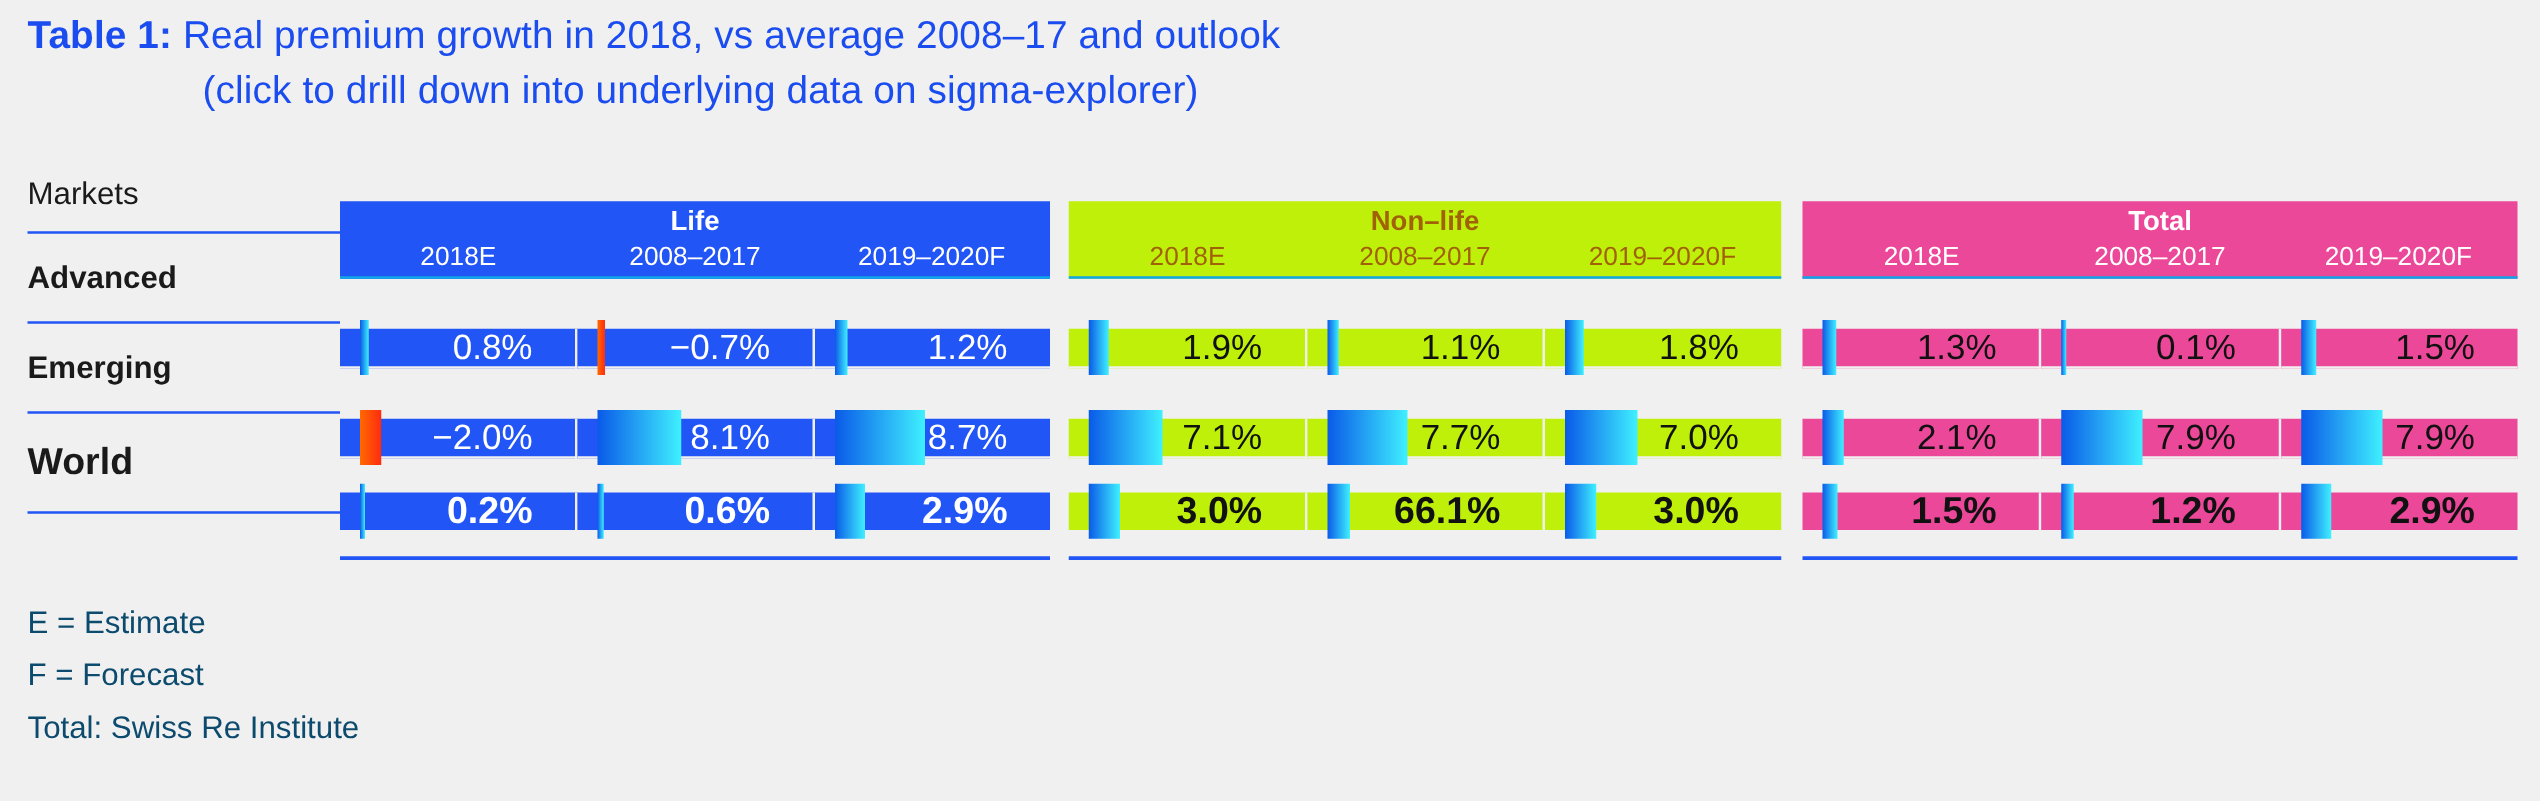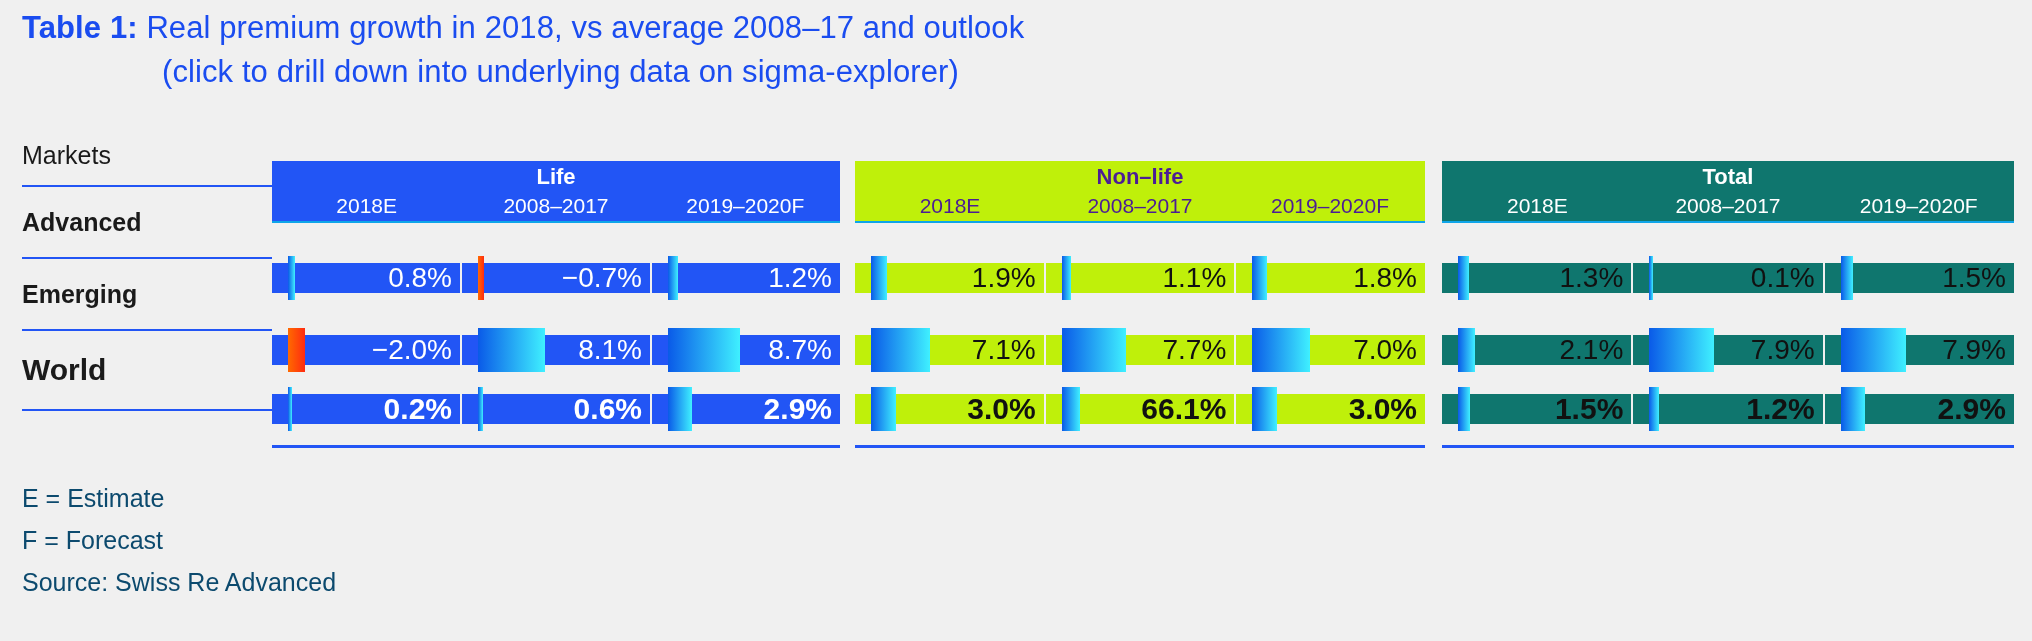--- a/index.html
+++ b/index.html
@@ -129,21 +129,21 @@
 
   .data-cell {
     flex: 1 1 0;
     position: relative;
     box-sizing: border-box;
     border-right: 2px solid #f0f0f0;
     border-bottom: 2px solid #f0f0f0;
     display: flex;
     align-items: center;
     justify-content: flex-end;
-    padding-right: 8px;
+    padding-right: 34px;
     margin-top: 40px;
   }
   .data-cell:last-child { border-right: none; }
   .data-row.r2 .data-cell { border-bottom: none; }
 
   .cell-value {
     font-size: 28px;
     line-height: 1;
     z-index: 2;
     position: relative;
@@ -167,25 +167,25 @@
   
   .group.life    .group-header,
   .group.life    .data-cell { background: #2255f5; }
   .group.life    .group-title,
   .group.life    .sub-head,
   .group.life    .cell-value { color: #ffffff; }
 
   .group.nonlife .group-header,
   .group.nonlife .data-cell { background: #bff00a; }
   .group.nonlife .group-title,
-  .group.nonlife .sub-head  { color: #4c1d95; }
+  .group.nonlife .sub-head  { color: #a16207; }
   .group.nonlife .cell-value { color: #111111; }
 
   .group.total   .group-header,
-  .group.total   .data-cell { background: #0f766e; }
+  .group.total   .data-cell { background: #ec4899; }
   .group.total   .group-title,
   .group.total   .sub-head  { color: #ffffff; }
   .group.total   .cell-value { color: #111111; }
 
   
   .group .group-header { border-bottom: 2px solid #0ea5e9; margin-top: 36px; }
   .group-bottom-rule {
     position: absolute;
     left: 0;
     bottom: -3px;
@@ -387,14 +387,14 @@
       </div>
     </div>
     <div class="group-bottom-rule"></div>
   </div>
 
 </div>
 
 <div id="footnotes">
   <div class="footnote">E = Estimate</div>
   <div class="footnote">F = Forecast</div>
-  <div class="footnote">Source: Swiss Re Advanced</div>
+  <div class="footnote">Total: Swiss Re Institute</div>
 </div>
 
 </body></html>

